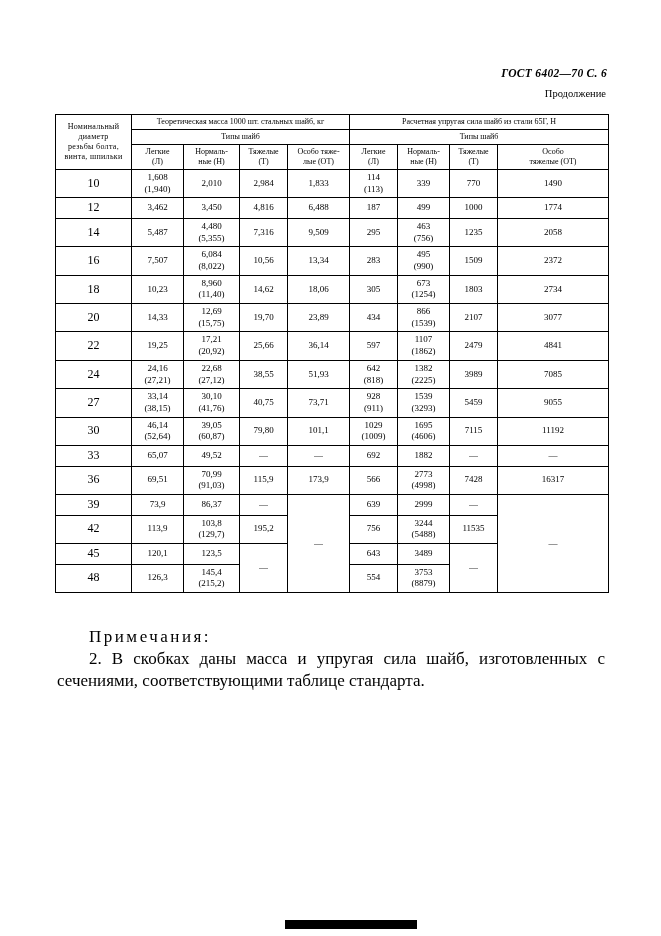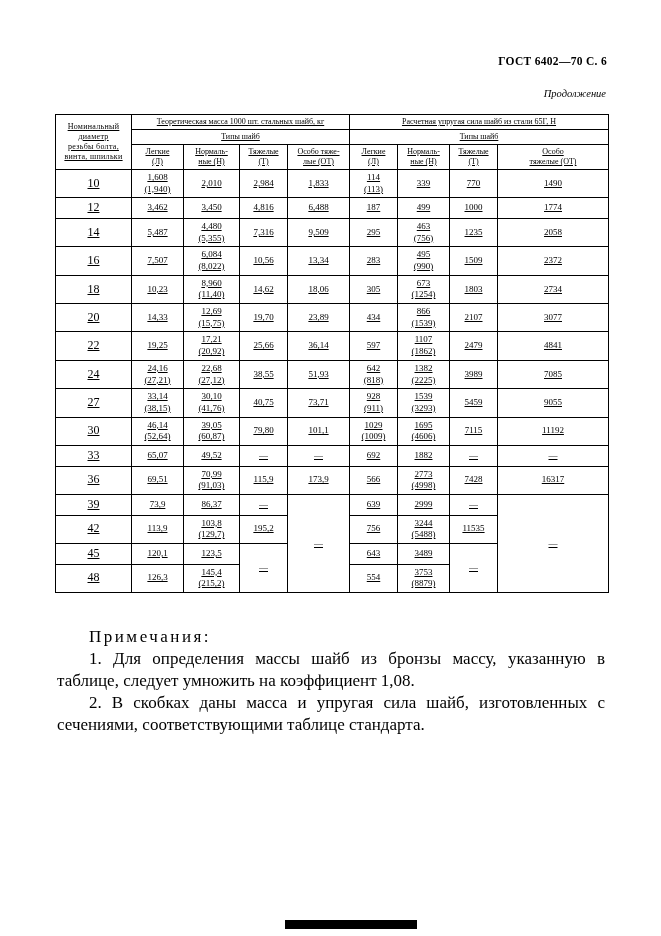--- a/index.html
+++ b/index.html
@@ -7,29 +7,29 @@
   .page {
     position: relative;
     width: 661px; height: 936px;
     margin: 0 auto;
     background: #ffffff;
     color: #000;
     font-family: "Liberation Serif", "DejaVu Serif", serif;
     overflow: hidden;
   }
   .doc-ref {
-    position: absolute; top: 55px; right: 54px;
-    font-weight: bold; font-size: 11.5px; letter-spacing: 0.3px;
+    position: absolute; top: 67px; right: 54px;
+    font-weight: bold; font-size: 11.5px; letter-spacing: 0.3px; font-style: italic;
   }
   .continuation {
     position: absolute; top: 88px; right: 55px;
-    font-style: italic; font-size: 10.5px;
+    font-size: 10.5px;
   }
   .table-wrap { position: absolute; top: 114px; left: 55px; width: 553px; }
-  table { border-collapse: collapse; width: 100%; table-layout: fixed; text-decoration: underline; }
+  table { border-collapse: collapse; width: 100%; table-layout: fixed; }
   th, td {
     border: 1px solid #000;
     text-align: center; vertical-align: middle;
     font-size: 9px; line-height: 1.3; font-weight: normal;
     padding: 2px 1px;
     white-space: pre-line;
     overflow: hidden;
   }
   thead th { font-size: 8px; line-height: 1.25; }
   th.col1 { letter-spacing: 0.3px; }
@@ -299,19 +299,18 @@
             <td class="val">554</td>
             <td class="val">3753
 (8879)</td>
           </tr>
         </tbody>
     </table>
   </div>
 
   <div class="notes">
     <p class="notes-heading">Примечания:</p>
-    <p class="note">1. Для определения массы шайб из бронзы массу, указанную в таблице, следует умножить на коэффициент 1,08.</p>
     <p class="note">2. В скобках даны масса и упругая сила шайб, изготовленных с сечениями, соответствующими таблице стандарта.</p>
   </div>
 
   <div class="black-bar"></div>
 
 </div>
 
 </body></html>

